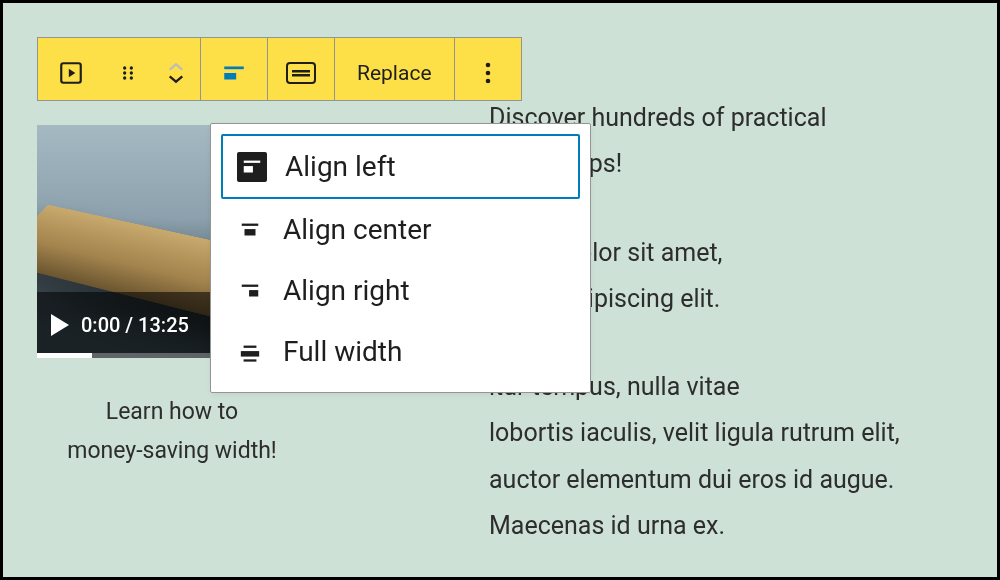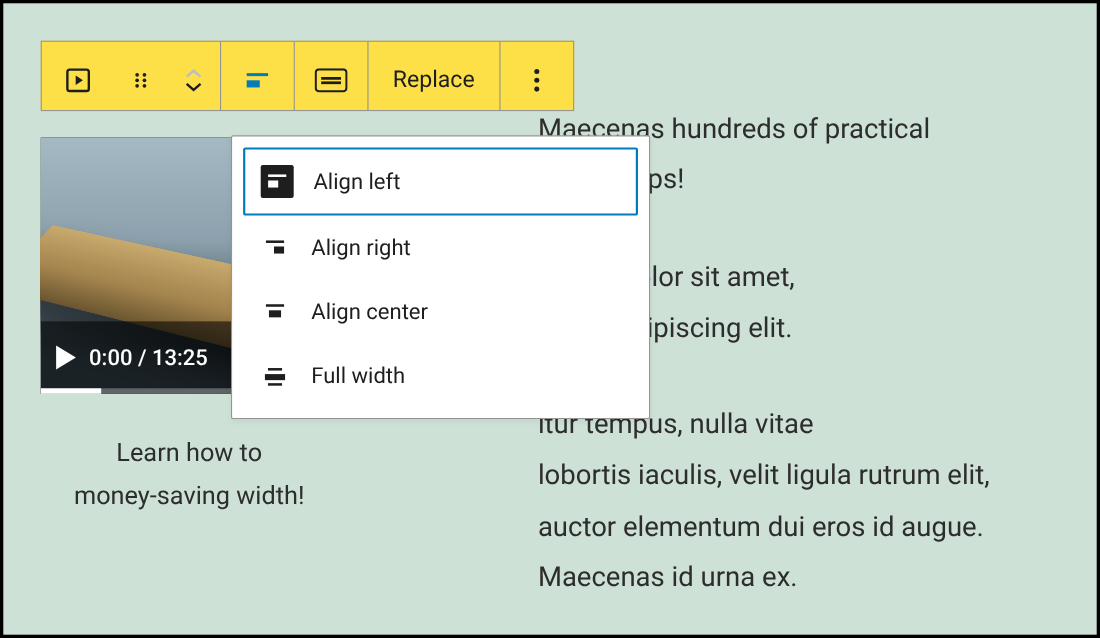--- a/index.html
+++ b/index.html
@@ -55,21 +55,21 @@
     border-radius: 2px;
     box-shadow: 0 2px 6px rgba(0,0,0,.05);
     padding: 10px;
     z-index: 10;
   }
   .dd-item {
     display: flex;
     align-items: center;
     gap: 18px;
     padding: 14px 14px;
-    font-size: 20px;
+    font-size: 28px;
     color: #1e1e1e;
     cursor: pointer;
     border-radius: 2px;
   }
   .dd-item.selected { border: 2px solid #007cba; }
   .dd-ico {
     width: 30px;
     height: 30px;
     display: flex;
     align-items: center;
@@ -230,33 +230,33 @@
           <rect x="3" y="5" width="18" height="2.5" fill="currentColor"></rect>
           <rect x="3" y="11" width="10" height="7" fill="currentColor"></rect>
         </svg>
     </span>
     <span>Align left</span>
   </div>
   <div class="dd-item">
     <span class="dd-ico">
       <svg width="22" height="22" viewBox="0 0 24 24" fill="#1e1e1e">
           <rect x="3" y="5" width="18" height="2.5"></rect>
-          <rect x="11" y="11" width="10" height="7"></rect>
-        </svg>
-    </span>
-    <span>Align right</span>
+          <rect x="6" y="11" width="12" height="7"></rect>
+        </svg>
+    </span>
+    <span>Align center</span>
   </div>
   <div class="dd-item">
     <span class="dd-ico">
       <svg width="22" height="22" viewBox="0 0 24 24" fill="#1e1e1e">
           <rect x="3" y="5" width="18" height="2.5"></rect>
-          <rect x="6" y="11" width="12" height="7"></rect>
-        </svg>
-    </span>
-    <span>Align center</span>
+          <rect x="11" y="11" width="10" height="7"></rect>
+        </svg>
+    </span>
+    <span>Align right</span>
   </div>
   <div class="dd-item">
     <span class="dd-ico">
       <svg width="22" height="22" viewBox="0 0 24 24" fill="#1e1e1e">
           <rect x="5" y="5" width="14" height="2.5"></rect>
           <rect x="2" y="11" width="20" height="6"></rect>
           <rect x="5" y="20" width="14" height="2.5"></rect>
         </svg>
     </span>
     <span>Full width</span>
@@ -275,21 +275,21 @@
       </div>
     </div>
     <div class="caption">
       <span>Learn how to</span><br>
       <span>money-saving width!</span>
     </div>
   </div>
 
   <div class="text-col">
     <div class="para">
-      <span>Maecenas hundreds of practical</span><br>
+      <span>Discover hundreds of practical</span><br>
       <span>-saving tips!</span>
     </div>
     <div class="para">
       <span>ipsum dolor sit amet,</span><br>
       <span>ctetur adipiscing elit.</span>
     </div>
     <div class="para">
       <span>itur tempus, nulla vitae</span><br>
       <span>lobortis iaculis, velit ligula rutrum elit, auctor elementum dui eros id augue. Maecenas id urna ex.</span>
     </div>

